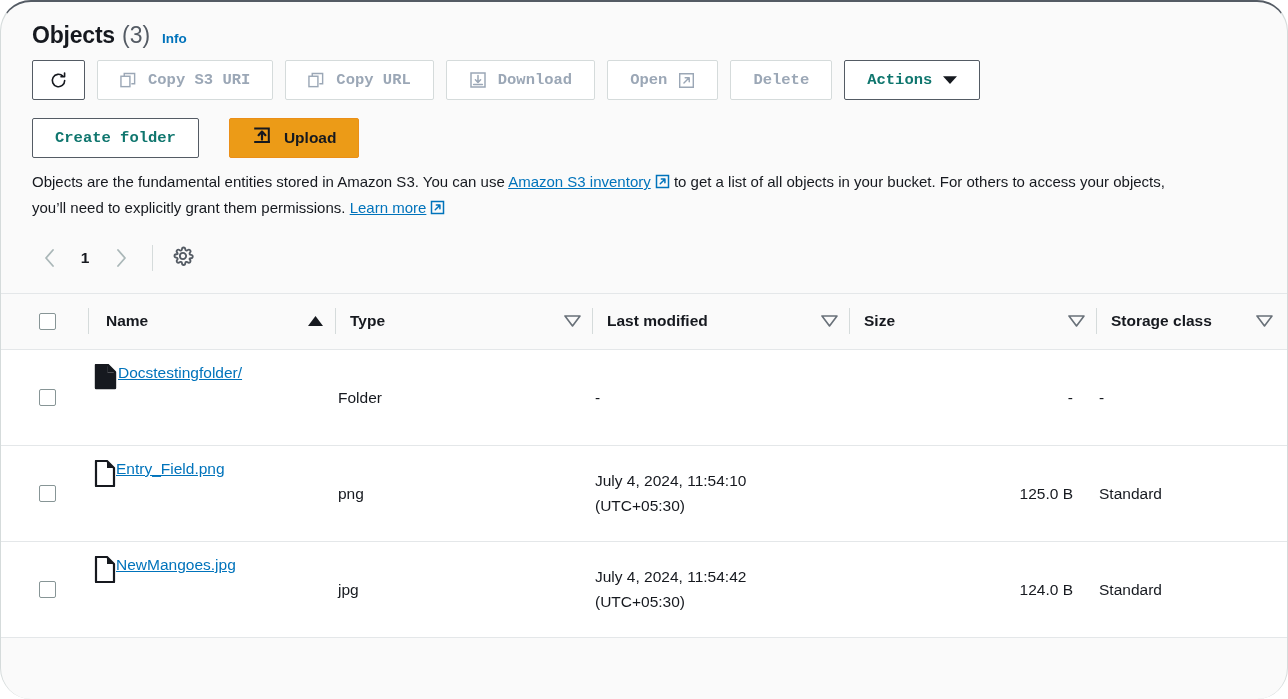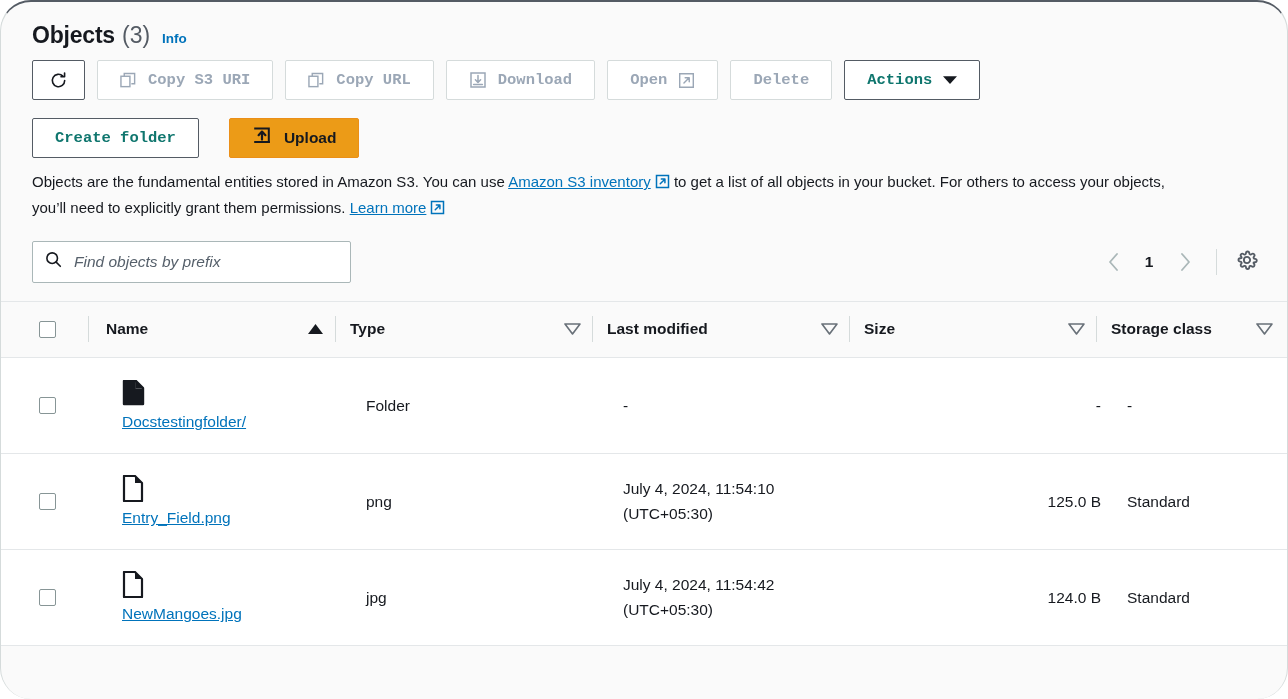--- a/index.html
+++ b/index.html
@@ -256,24 +256,23 @@
     margin-left: auto;
     display: flex;
     align-items: center;
     cursor: pointer;
   }
 
   .trow .col { padding-top: 0; }
   .col-name-body {
     flex: 0 0 232px;
     display: flex;
-    flex-direction: column;
-    justify-content: center;
+    flex-direction: row;
+    justify-content: flex-start;
     padding: 14px 14px 14px 0;
-    margin-left: 28px;
   }
   .file-ico { margin-bottom: 3px; }
   .obj-link {
     font-size: 15.5px;
     color: #0073bb;
     text-decoration: underline;
     cursor: pointer;
     align-self: flex-start;
   }
   .cell-text {
@@ -384,29 +383,20 @@
     <span>Objects are the fundamental entities stored in Amazon S3. You can use </span><a>Amazon S3 inventory</a><span class="ext-ico"><svg width="15" height="15" viewBox="0 0 18 18" fill="none">
           <path d="M1.8 1.8h14.4v14.4H1.8z" stroke="#0073bb" stroke-width="1.8"></path>
           <path d="M6.3 11.7 11.8 6.2M7.6 6.1h4.3v4.3" stroke="#0073bb" stroke-width="1.8" stroke-linecap="round" stroke-linejoin="round"></path>
         </svg></span><span> to get a list of all objects in your bucket. For others to access your objects, you’ll need to explicitly grant them permissions. </span><a>Learn more</a><span class="ext-ico"><svg width="15" height="15" viewBox="0 0 18 18" fill="none">
           <path d="M1.8 1.8h14.4v14.4H1.8z" stroke="#0073bb" stroke-width="1.8"></path>
           <path d="M6.3 11.7 11.8 6.2M7.6 6.1h4.3v4.3" stroke="#0073bb" stroke-width="1.8" stroke-linecap="round" stroke-linejoin="round"></path>
         </svg></span>
   </div>
 
   <div class="controls">
-    <div class="search-box">
-      <span>
-        <svg width="17" height="17" viewBox="0 0 18 18" fill="none">
-          <circle cx="7.6" cy="7.6" r="5.6" stroke="#16191f" stroke-width="1.7"></circle>
-          <path d="m11.8 11.8 4.4 4.4" stroke="#16191f" stroke-width="1.7" stroke-linecap="round"></path>
-        </svg>
-      </span>
-      <input type="text" placeholder="Find objects by prefix" style="">
-    </div>
 
     <div class="pager">
       <div class="pager-btn">
         <svg width="13" height="20" viewBox="0 0 13 20" fill="none">
           <path d="M10 2 3 10l7 8" stroke="#aab7b8" stroke-width="1.8" stroke-linecap="round" stroke-linejoin="round"></path>
         </svg>
       </div>
       <div class="pager-num">1</div>
       <div class="pager-btn">
         <svg width="13" height="20" viewBox="0 0 13 20" fill="none">

